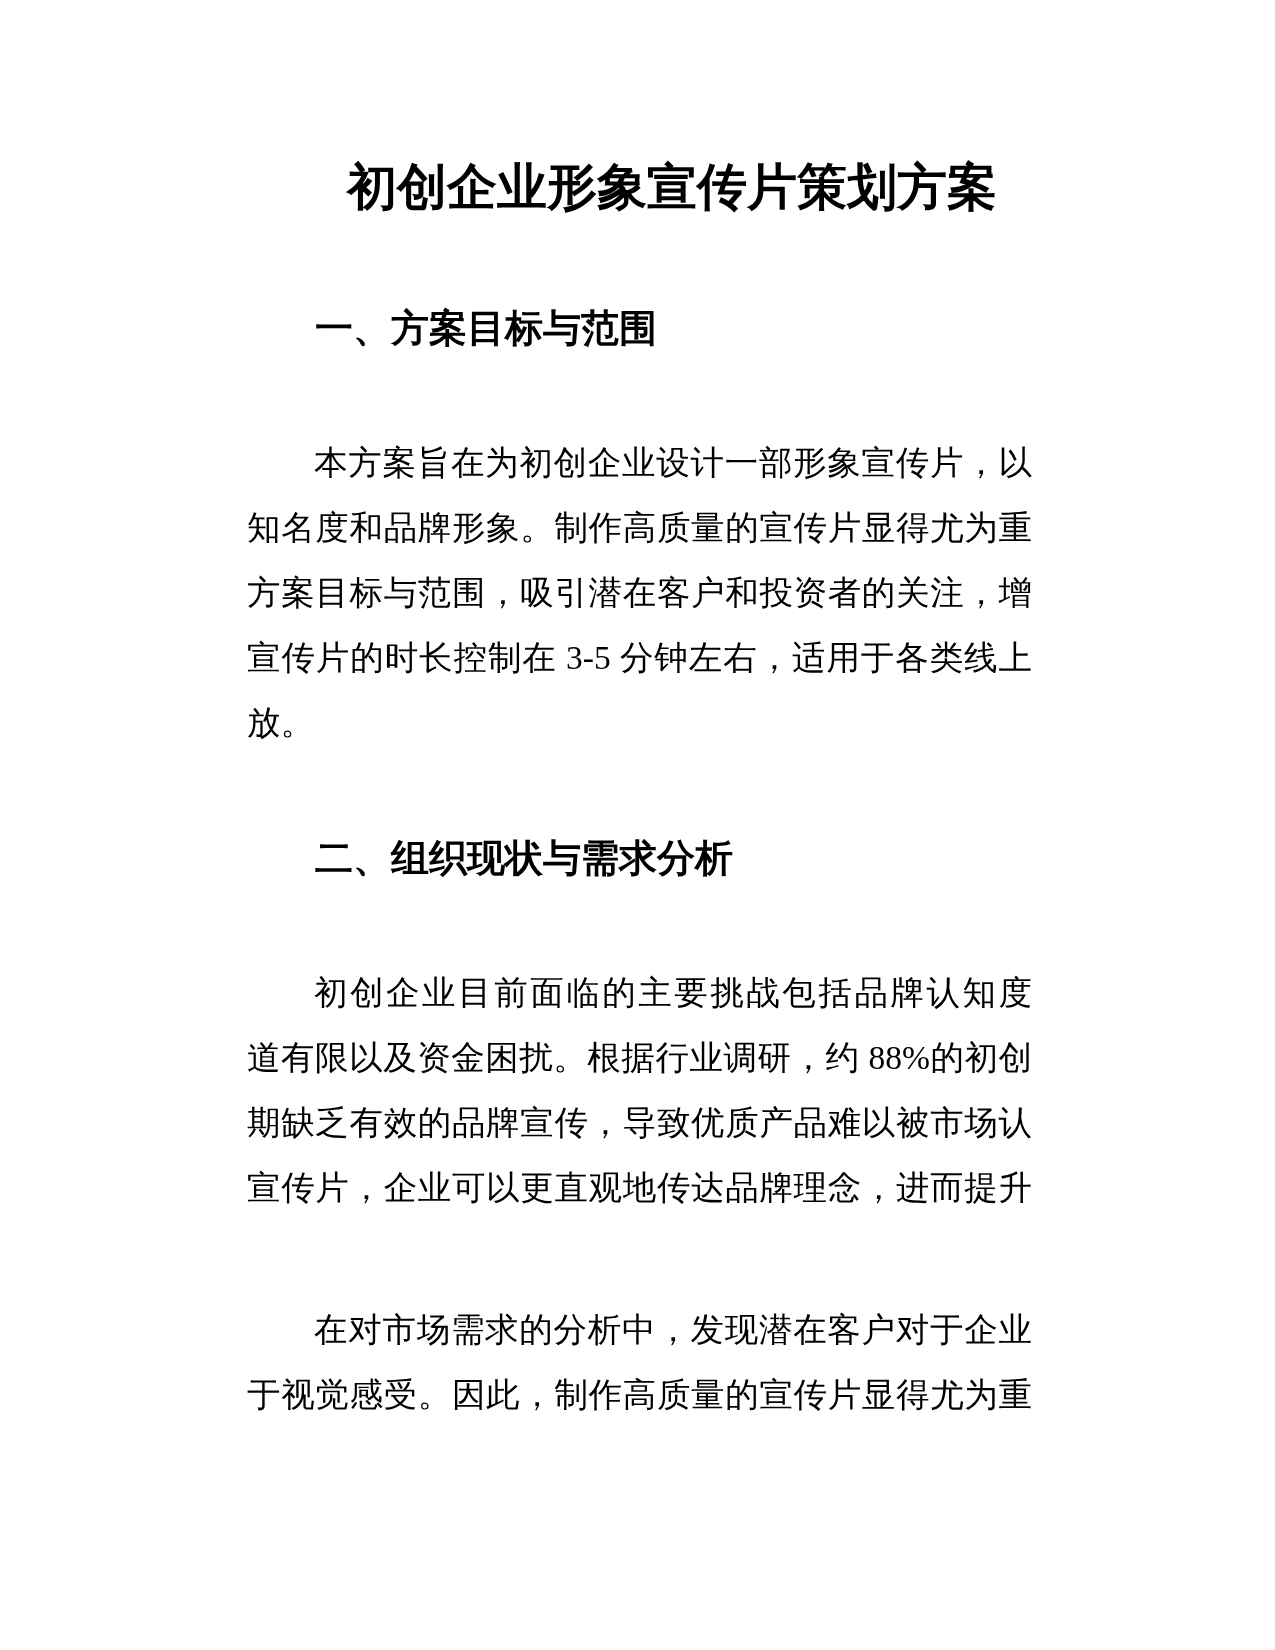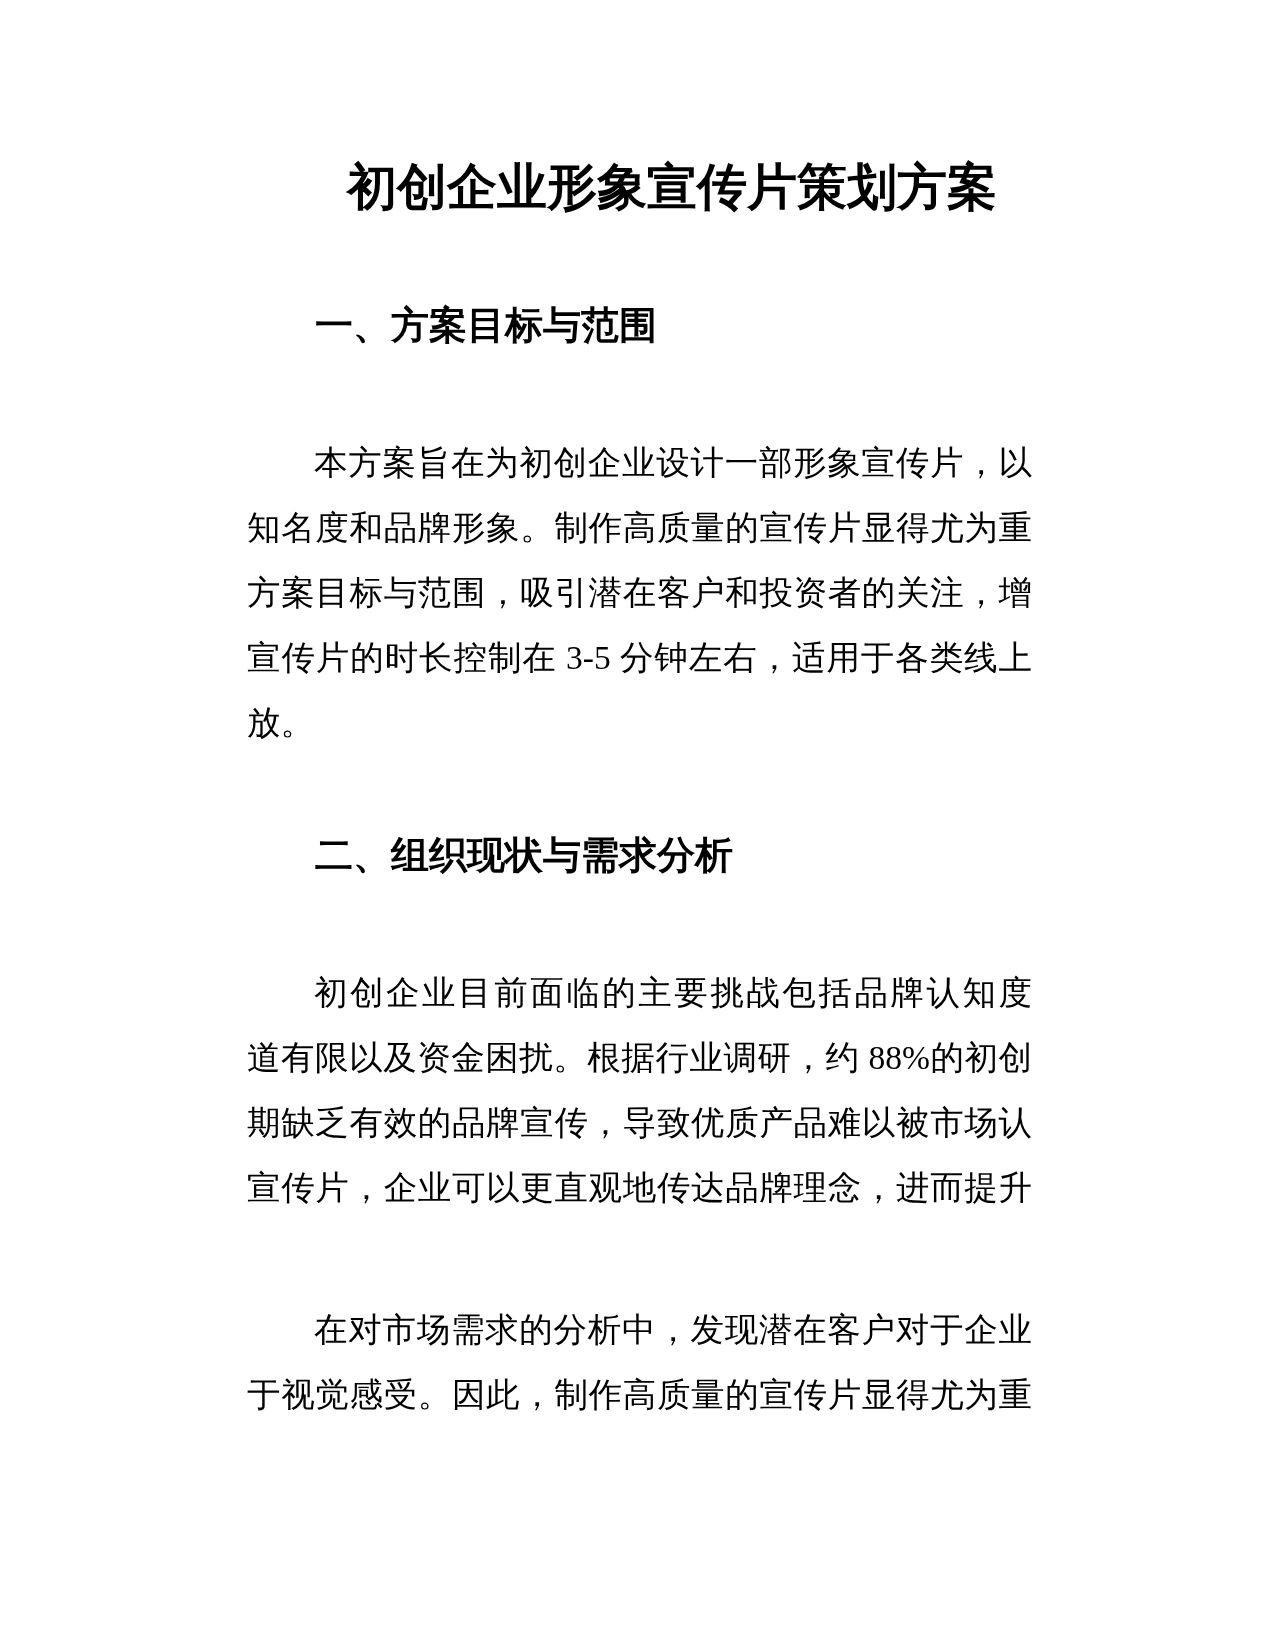--- a/index.html
+++ b/index.html
@@ -23,21 +23,21 @@
     margin-top: 152px;
     padding-left: 65px;            
     font-family: "Liberation Sans", "DejaVu Sans", sans-serif;
     font-weight: bold;
     font-size: 50px;
     line-height: 60px;
     text-align: center;
     white-space: nowrap;
   }
   .heading {
-    font-family: Liberation Mono, monospace;
+    font-family: Liberation Sans, sans-serif;
     font-weight: bold;
     font-size: 38px;
     line-height: 50px;
     text-indent: 68px;             
     white-space: nowrap;
   }
   .heading.first { margin-top: 86px; }
   .heading.rest  { margin-top: 78px; }
   .paragraph {
     margin-top: 77px;

